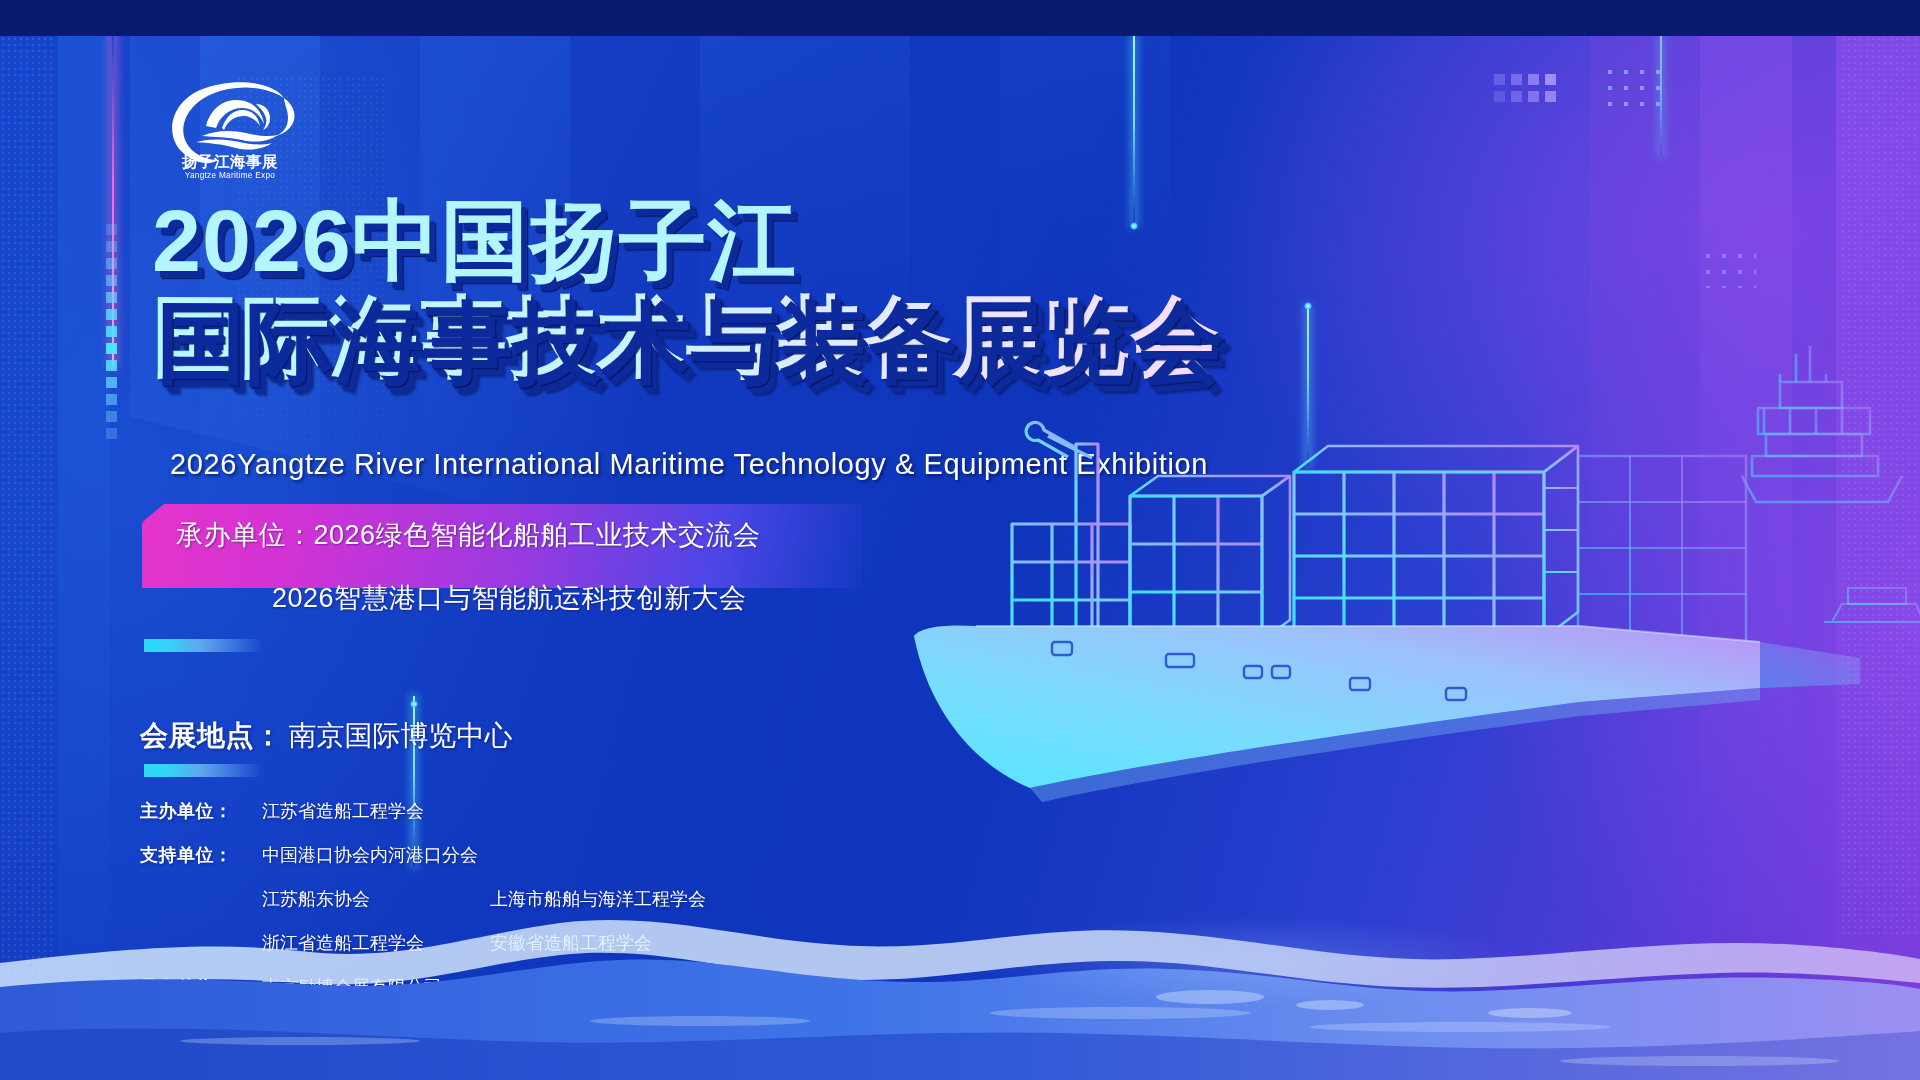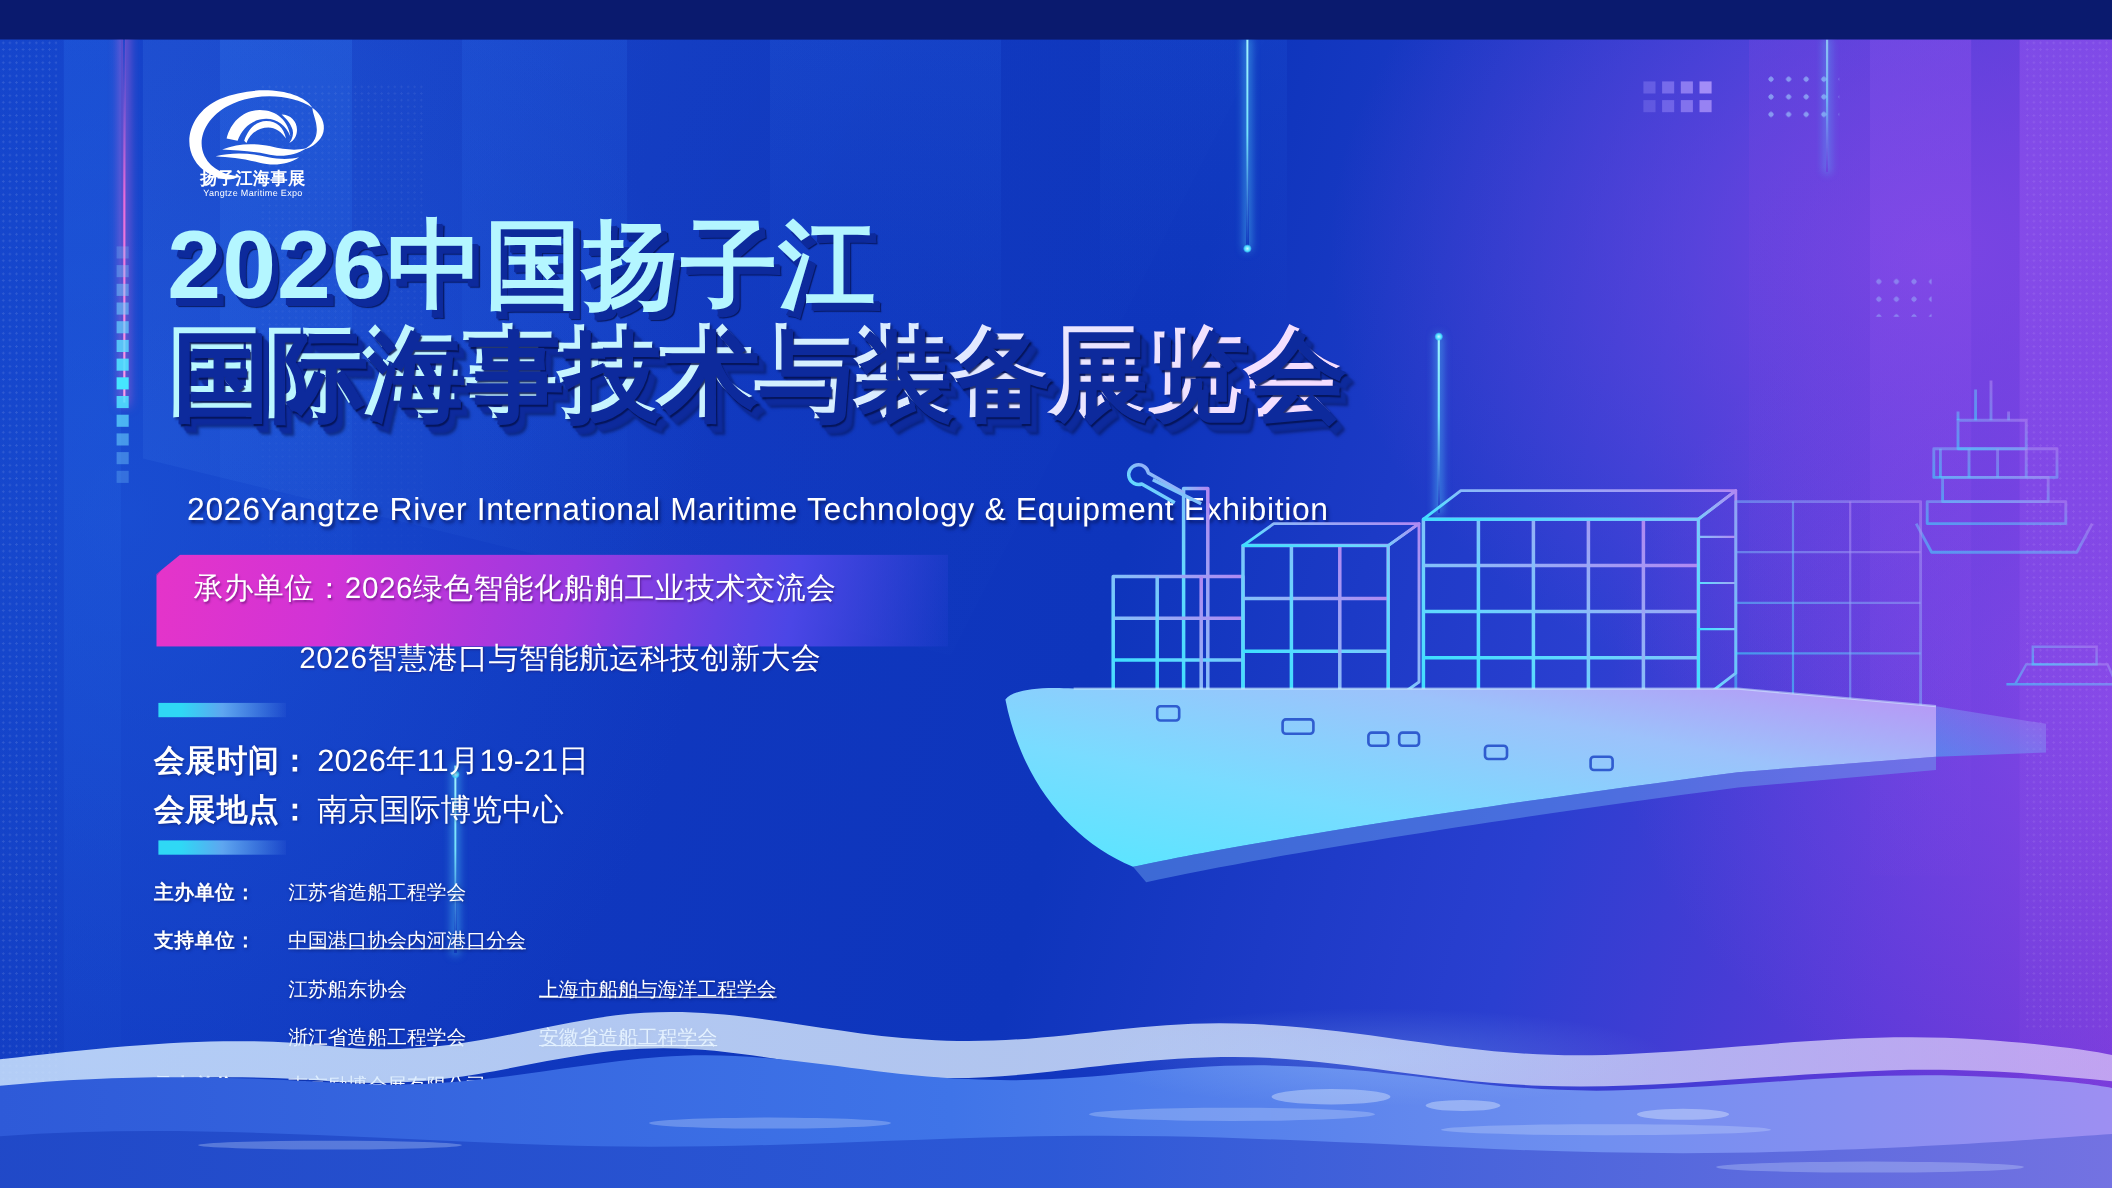--- a/index.html
+++ b/index.html
@@ -100,21 +100,21 @@
   .infoline b{font-weight:bold;letter-spacing:.5px;}
   .infoline span.v{font-weight:normal;margin-left:6px;}
   #date{top:637px;}
   #venue{top:681px;}
 
   #orgblock{position:absolute;left:140px;top:763px;font-size:18px;color:#ffffff;
     text-shadow:1px 1px 3px rgba(6,20,90,.6);}
   .orow{display:flex;align-items:baseline;height:44px;}
   .olab{font-weight:bold;width:122px;flex:0 0 122px;letter-spacing:.5px;}
   .oc1{flex:0 0 228px;}
-  .oc2{flex:0 0 300px;text-decoration:underline;}
+  .oc2{flex:0 0 300px;}
 
   
   #ship{position:absolute;left:880px;top:300px;width:1040px;height:560px;pointer-events:none;}
   #ship svg{display:block;width:100%;height:100%;}
 
   
   #water{position:absolute;left:0;right:0;bottom:0;height:215px;pointer-events:none;}
   #water svg{display:block;width:100%;height:100%;}
 </style>
 </head>
@@ -208,23 +208,20 @@
 
   <div id="confbanner"></div>
   <div class="confline" id="confline1">
     <span>承办单位：</span><span>2026绿色智能化船舶工业技术交流会</span>
   </div>
   <div class="confline" id="confline2">2026智慧港口与智能航运科技创新大会</div>
 
   <div class="divbar" id="divbar1"></div>
   <div class="divbar" id="divbar2"></div>
 
-  <div class="infoline" id="date">
-    <b>会展时间：</b><span class="v">2026年11月19-21日</span>
-  </div>
   <div class="infoline" id="venue">
     <b>会展地点：</b><span class="v">南京国际博览中心</span>
   </div>
 
   <div id="orgblock">
     <div class="orow">
       <span class="olab">主办单位：</span>
       <span class="oc1">江苏省造船工程学会</span>
     </div>
     <div class="orow">

